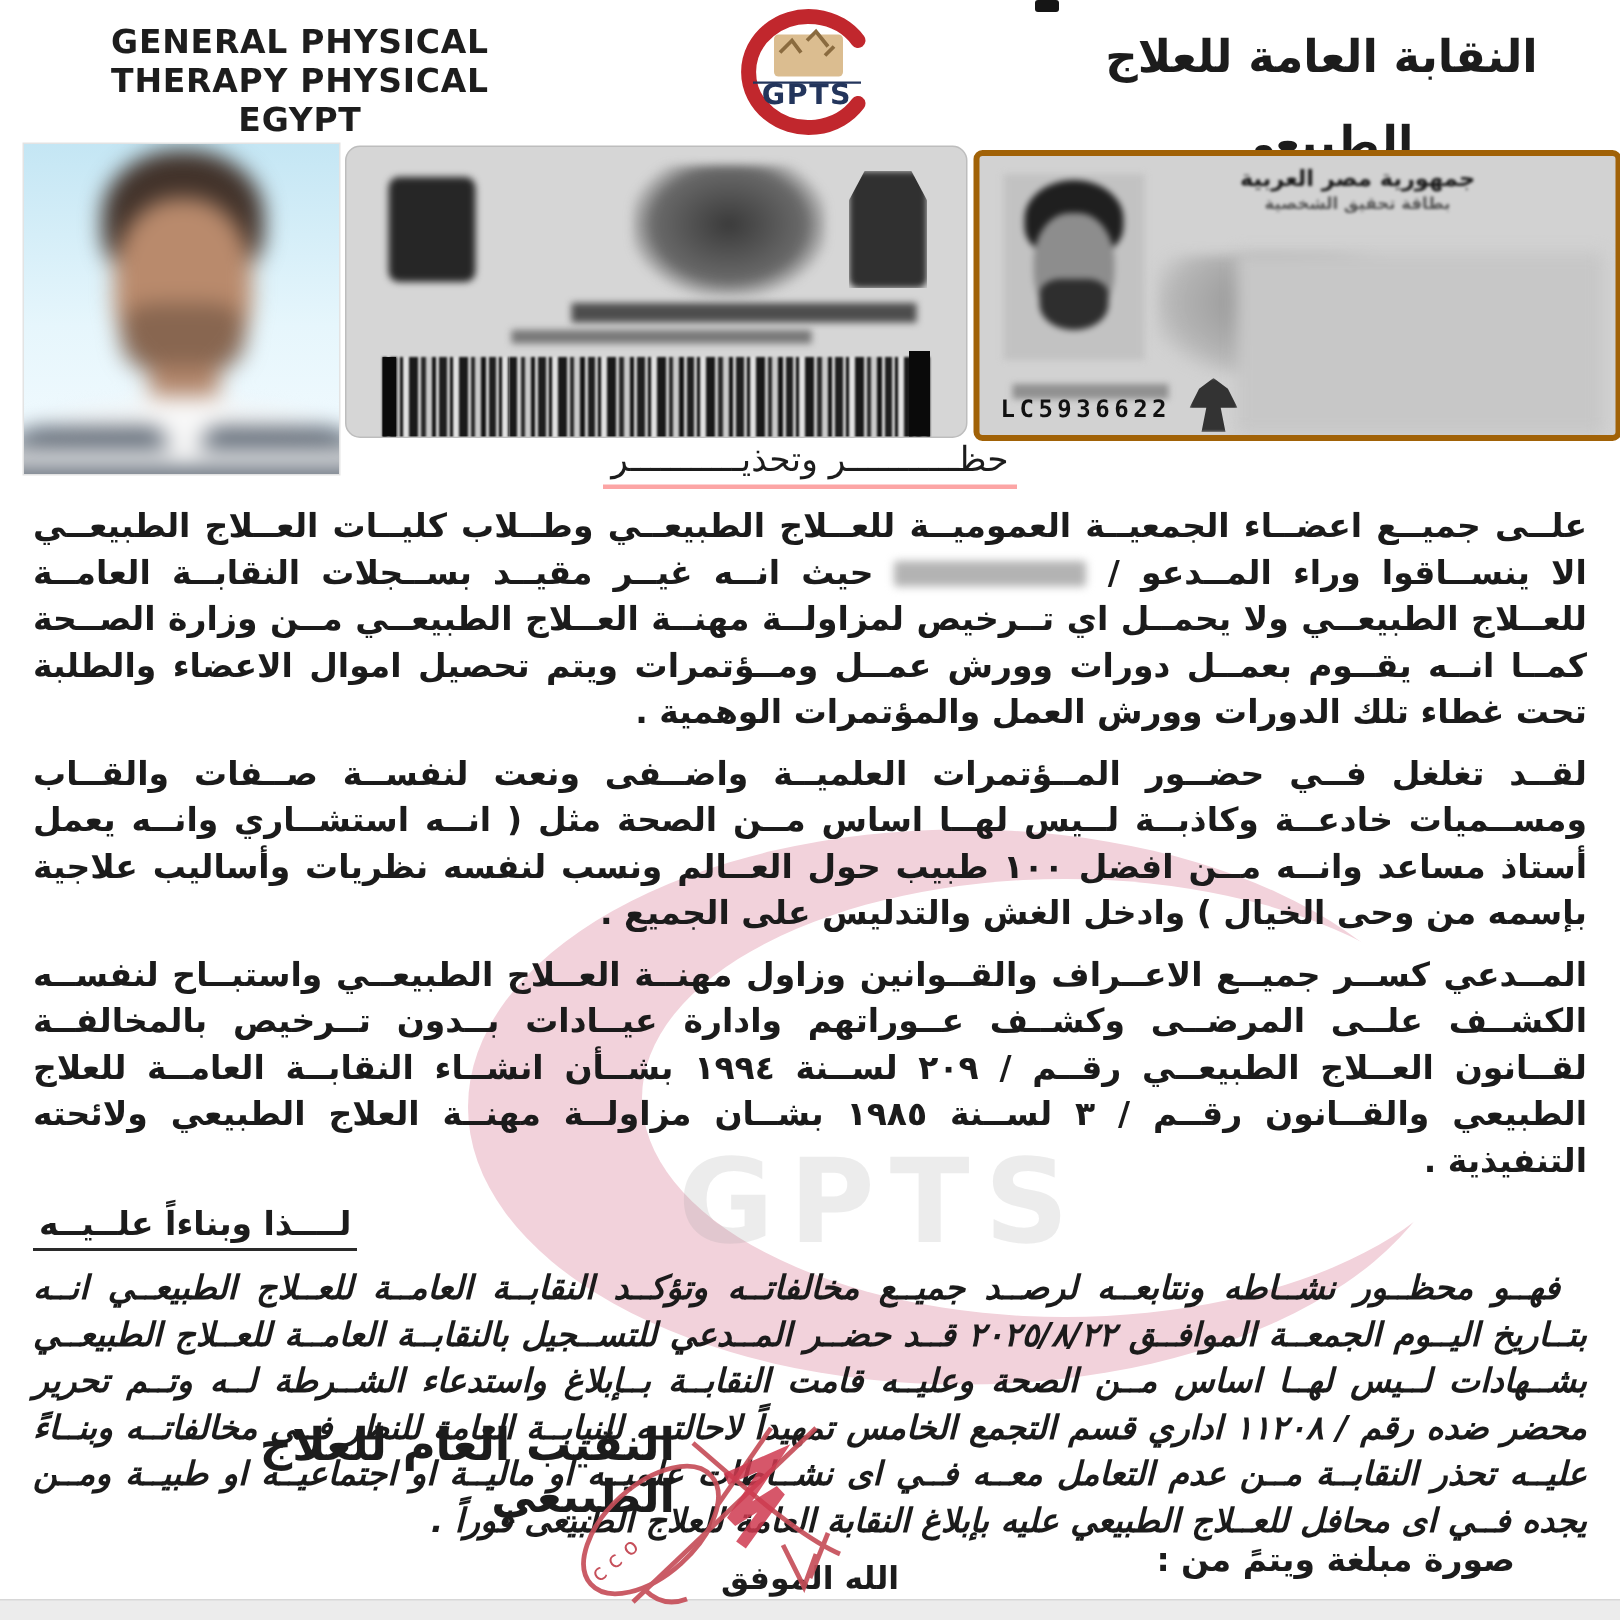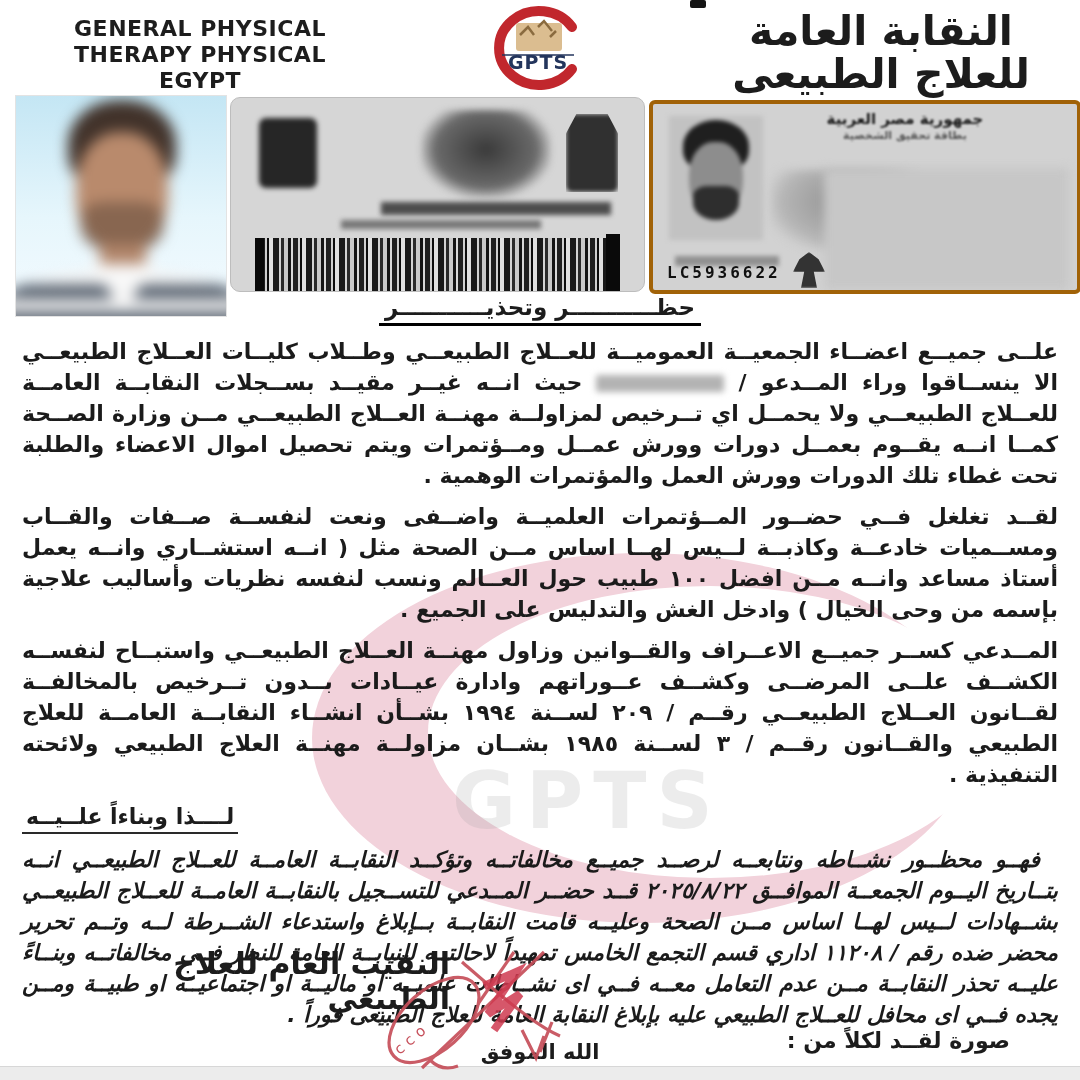--- a/index.html
+++ b/index.html
@@ -4,21 +4,21 @@
 <style>
   html,body{margin:0;padding:0;background:#888;}
   .page{position:relative;width:1080px;height:1080px;background:#ffffff;overflow:hidden;
         font-family:"DejaVu Sans",sans-serif;color:#1c1c1c;}
   
   .top-mark{position:absolute;left:690px;top:0;width:16px;height:8px;background:#151515;border-radius:2px;}
   .en-title{position:absolute;left:40px;top:16px;width:320px;text-align:center;
             font-weight:bold;font-size:22px;line-height:26px;color:#1d1d1d;letter-spacing:.5px;}
   .logo{position:absolute;left:486px;top:5px;width:104px;height:86px;}
   .ar-title{position:absolute;right:8px;top:10px;width:382px;text-align:center;direction:rtl;}
-  .ar-title-main{font-size:41px;font-weight:bold;line-height:43px;}
+  .ar-title-main{font-size:30px;font-weight:bold;line-height:57px;}
   .ar-title-sub{font-size:25px;font-weight:bold;line-height:30px;}
   
   .photo{position:absolute;left:15px;top:95px;width:210px;height:220px;overflow:hidden;
          background:linear-gradient(180deg,#c4e6f4 0%,#e6f6fc 55%,#f4fbff 100%);border:1px solid #e3e3e3;}
   .photo-inner{position:absolute;inset:-10px;filter:blur(7px);}
   .hair{position:absolute;left:62px;top:14px;width:108px;height:92px;background:#41322a;border-radius:48% 48% 40% 40%;}
   .face{position:absolute;left:70px;top:46px;width:92px;height:118px;background:#b98a6c;border-radius:46% 46% 44% 44%;}
   .beard{position:absolute;left:74px;top:116px;width:84px;height:52px;background:#6d5342;border-radius:30% 30% 50% 50%;opacity:.65;}
   .neck{position:absolute;left:94px;top:158px;width:46px;height:42px;background:#b1856a;}
   .shirt{position:absolute;left:-14px;top:186px;width:260px;height:70px;
@@ -59,21 +59,21 @@
   .cf-eagle{position:absolute;left:140px;top:148px;width:32px;height:36px;background:#333;
             clip-path:polygon(50% 0,80% 20%,100% 55%,65% 55%,75% 100%,25% 100%,35% 55%,0 55%,20% 20%);filter:blur(1px);}
   .cf-dotline{position:absolute;left:22px;top:152px;width:104px;height:10px;background:#909090;filter:blur(2px);}
   .cf-serial{position:absolute;left:14px;bottom:8px;font-family:"DejaVu Sans Mono",monospace;
              font-size:16px;font-weight:bold;letter-spacing:3px;color:#111;filter:blur(.4px);}
   
   .watermark{position:absolute;left:252px;top:538px;z-index:0;}
   
   .doc-body{position:absolute;left:22px;right:22px;top:294px;z-index:2;}
   .doc-title{ text-align:center;direction:rtl;margin:0 0 10px 0;}
-  .doc-title span{display:inline-block;font-size:23px;font-weight:bold;border-bottom:3px solid #000000;padding:0 6px 3px 6px;}
+  .doc-title span{display:inline-block;font-size:23px;font-weight:normal;border-bottom:3px solid #fca5a5;padding:0 6px 3px 6px;}
   .body-par{margin:0 0 10px 0;direction:rtl;text-align:justify;font-size:22px;font-weight:bold;
             line-height:31px;color:#1b1b1b;}
   .indent{text-indent:18px;font-style:italic;}
   .redact-name{display:inline-block;width:128px;height:17px;background:#b3b3b3;filter:blur(3px);
                border-radius:2px;vertical-align:-2px;}
   .doc-subtitle{text-align:left;direction:rtl;margin:14px 0 10px 0;}
   .doc-subtitle span{display:inline-block;font-size:22px;font-weight:bold;border-bottom:2.5px solid #2a2a2a;padding:0 4px 3px 4px;}
   .closing{margin-top:8px;text-align:center;direction:rtl;font-size:21px;font-weight:bold;}
   
   .sig-title{position:absolute;left:55px;top:946px;width:395px;text-align:right;direction:rtl;
@@ -189,16 +189,16 @@
       <path d="M 90 24 C 120 50, 160 86, 188 98"></path>
       <path d="M 142 14 L 106 66"></path>
       <path d="M 150 92 L 164 120 L 172 98"></path>
       <path d="M 180 84 L 168 114"></path>
       <path d="M 58 122 Q 70 134 86 128"></path>
     </g>
     <path d="M 112 48 L 144 34 L 116 76 L 148 56 L 122 92" stroke="#cf3a50" stroke-width="8" fill="none" opacity="0.85"></path>
     <text x="16" y="104" font-size="15" fill="#c64f5a" transform="rotate(-40 40 95)" letter-spacing="5">cco</text>
   </svg>
 
-  <div class="footer-note">صورة لقــد لكلاً من :</div>
+  <div class="footer-note">صورة مبلغة ويتمً من :</div>
 
   <div class="bottom-strip"></div>
 </div>
 
 </body></html>

